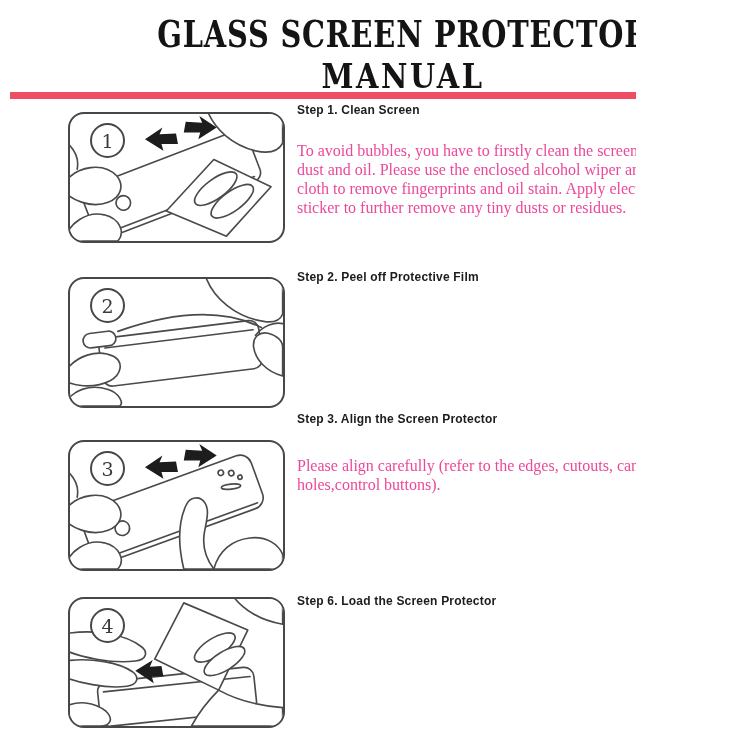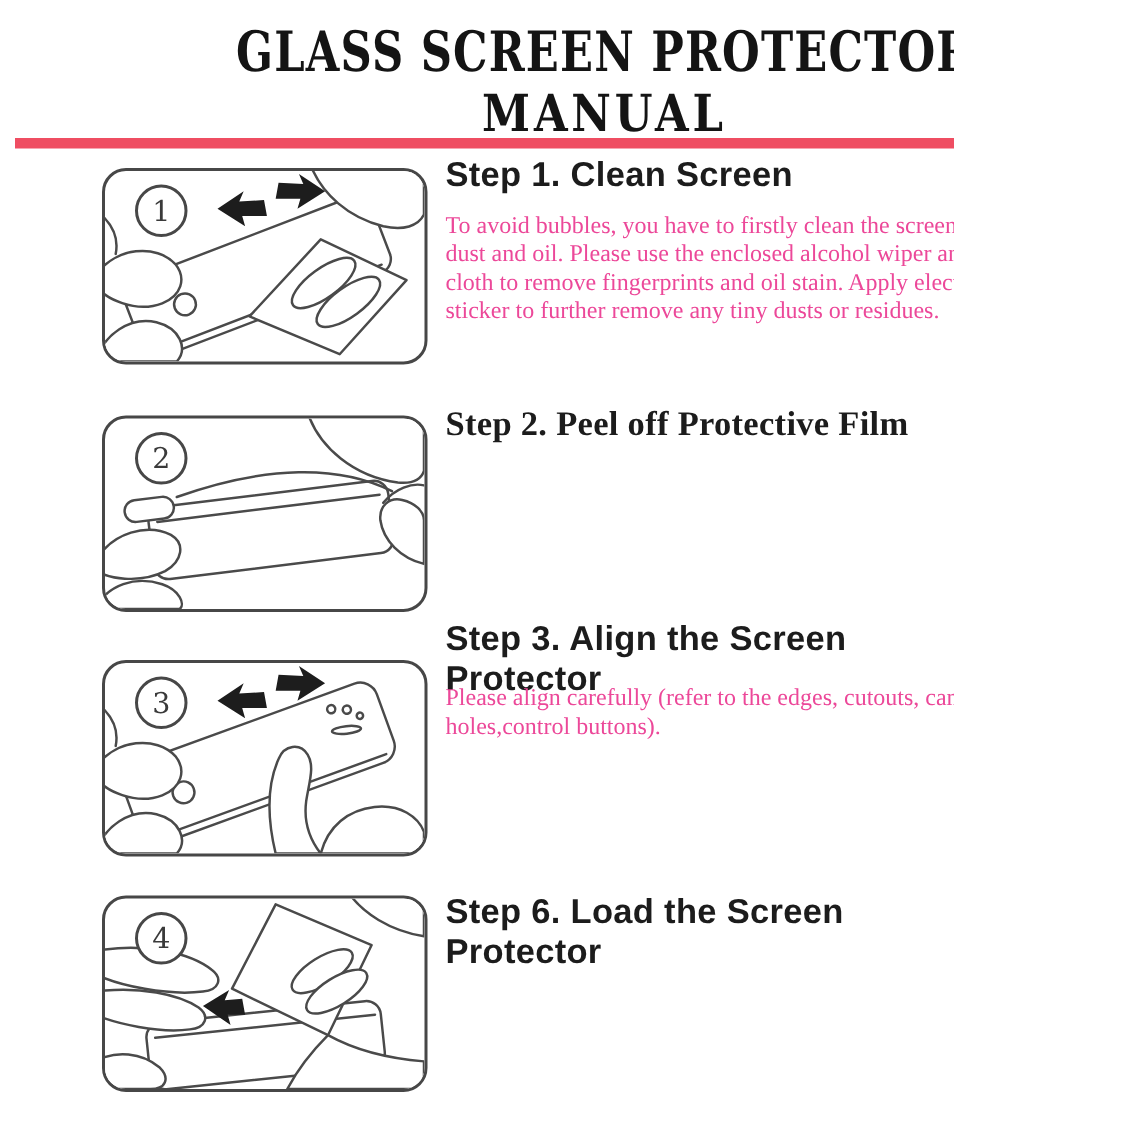--- a/index.html
+++ b/index.html
@@ -19,23 +19,23 @@
   .badge{position:absolute;top:9px;left:20px;width:31px;height:31px;border:2px solid #474747;
          border-radius:50%;display:flex;align-items:center;justify-content:center;
          font-family:"DejaVu Serif",serif;font-size:19px;color:#3a3a3a;background:#fff;z-index:2;}
   .art{position:absolute;top:0;left:0;width:100%;height:100%;}
   .ink path,.ink rect,.ink circle,.ink ellipse,.ink line,.ink polygon{
       stroke:#4a4a4a;stroke-width:1.7;fill:none;stroke-linecap:round;stroke-linejoin:round;}
   .ink .fillw{fill:#fff;}
   .arrow{fill:#1d1d1d;stroke:none;}
   .b1{top:112px;} .b2{top:277px;} .b3{top:440px;} .b4{top:597px;}
   
-  .step-heading{position:absolute;left:297px;font-size:23px;font-weight:bold;
+  .step-heading{position:absolute;left:297px;font-size:12px;font-weight:bold;
                 color:#1c1c1c;letter-spacing:.2px;}
-  .h1{top:103px;} .h2{top:270px;font-family:Liberation Serif, serif;} .h3{top:412px;} .h4{top:594px;}
+  .h1{top:103px;} .h2{top:270px;} .h3{top:412px;} .h4{top:594px;}
   .step-body{position:absolute;left:297px;font-family:"Liberation Serif",serif;
              font-size:16px;line-height:19px;color:#ec4899;white-space:pre;margin:0;}
   .t1{top:141px;} .t2{top:307px;} .t3{top:456px;} .t4{top:625px;}
 </style>
 </head>
 <body>
 
 <div class="page">
 
   <div class="title-wrap">

